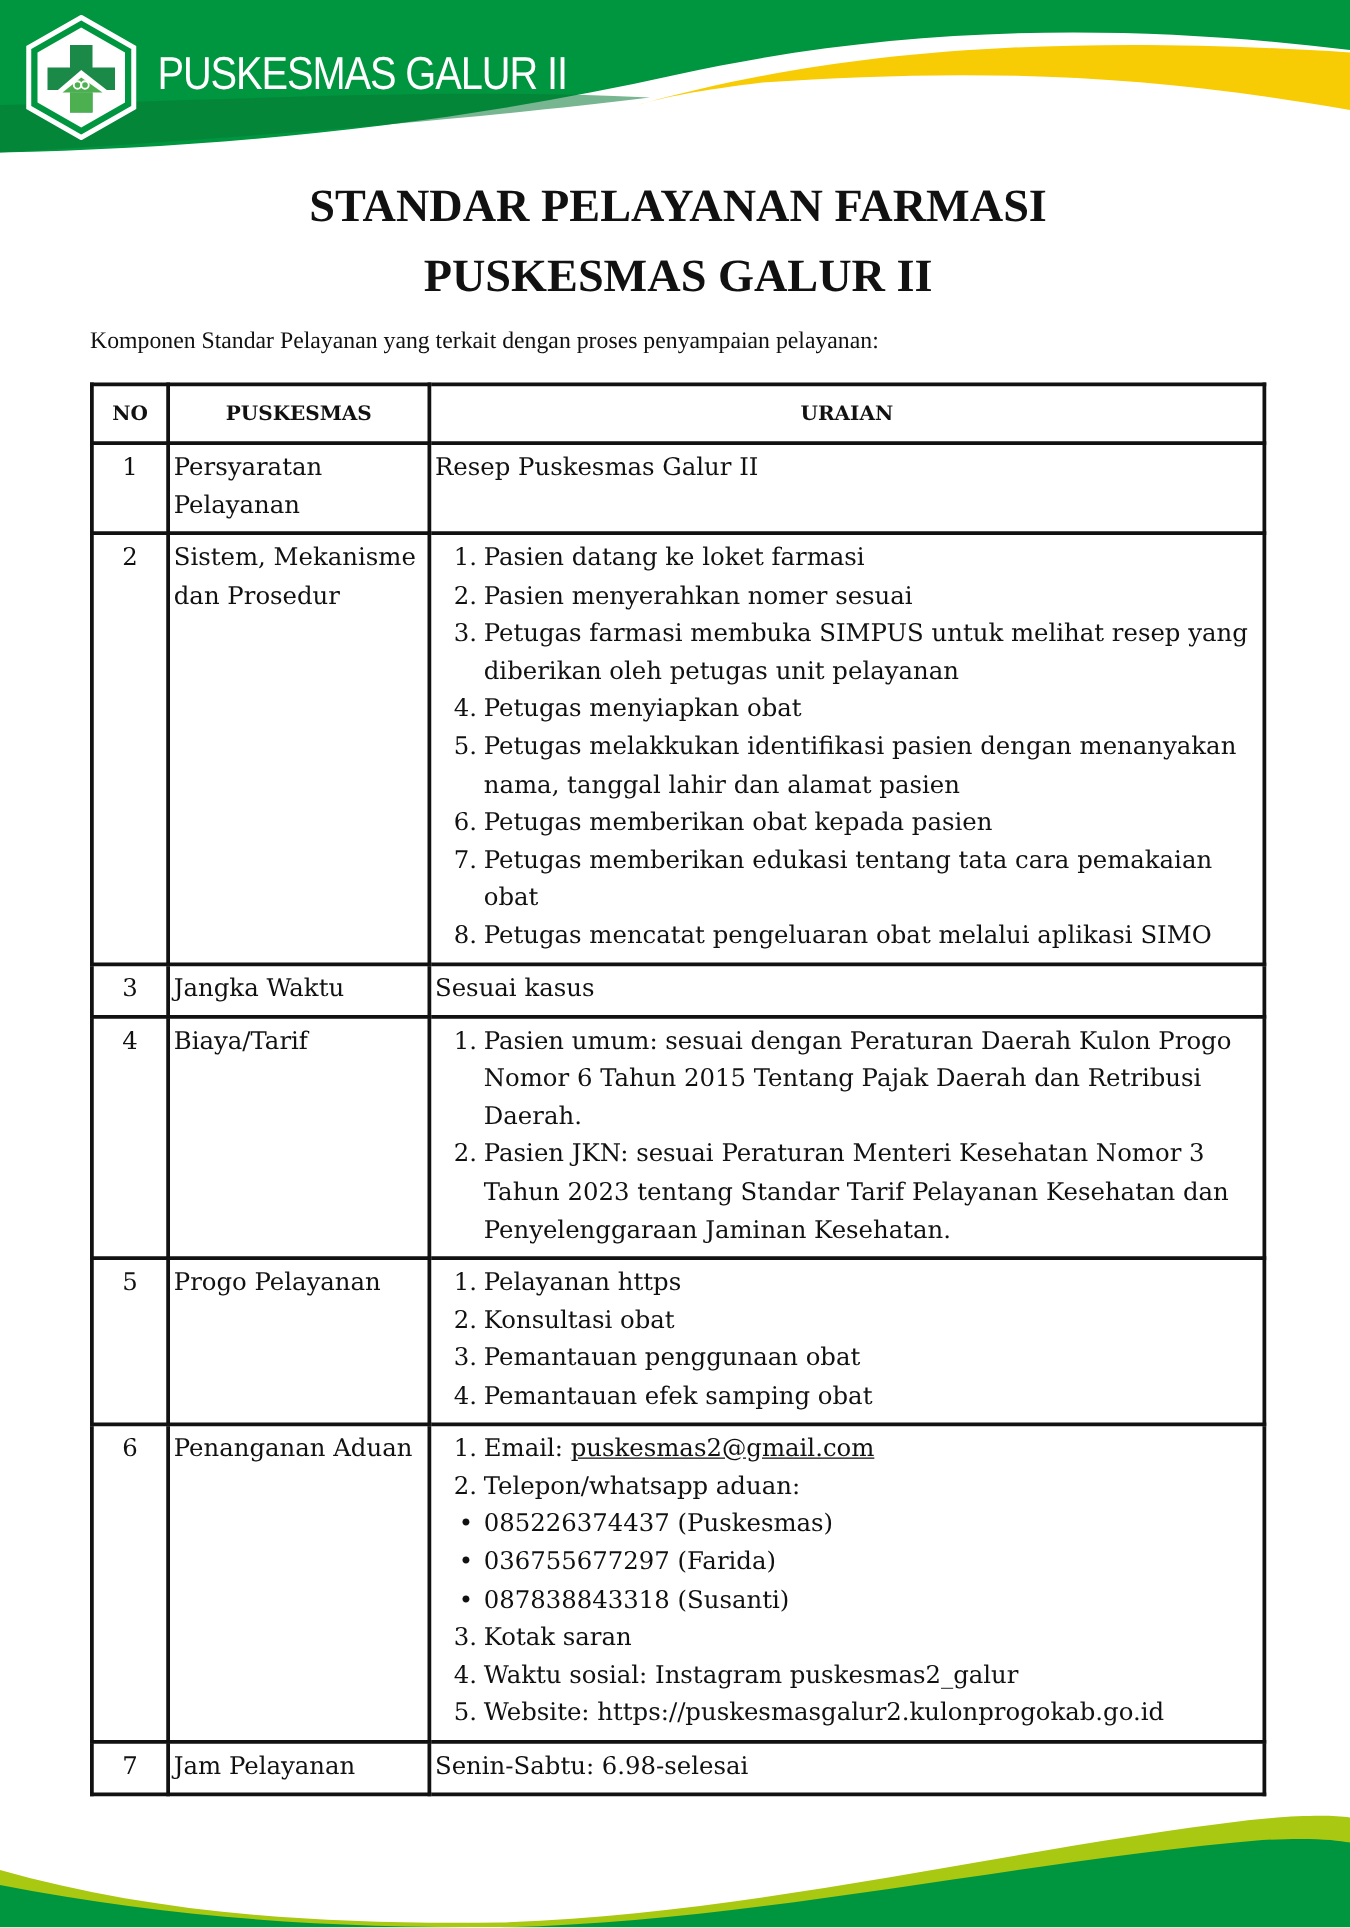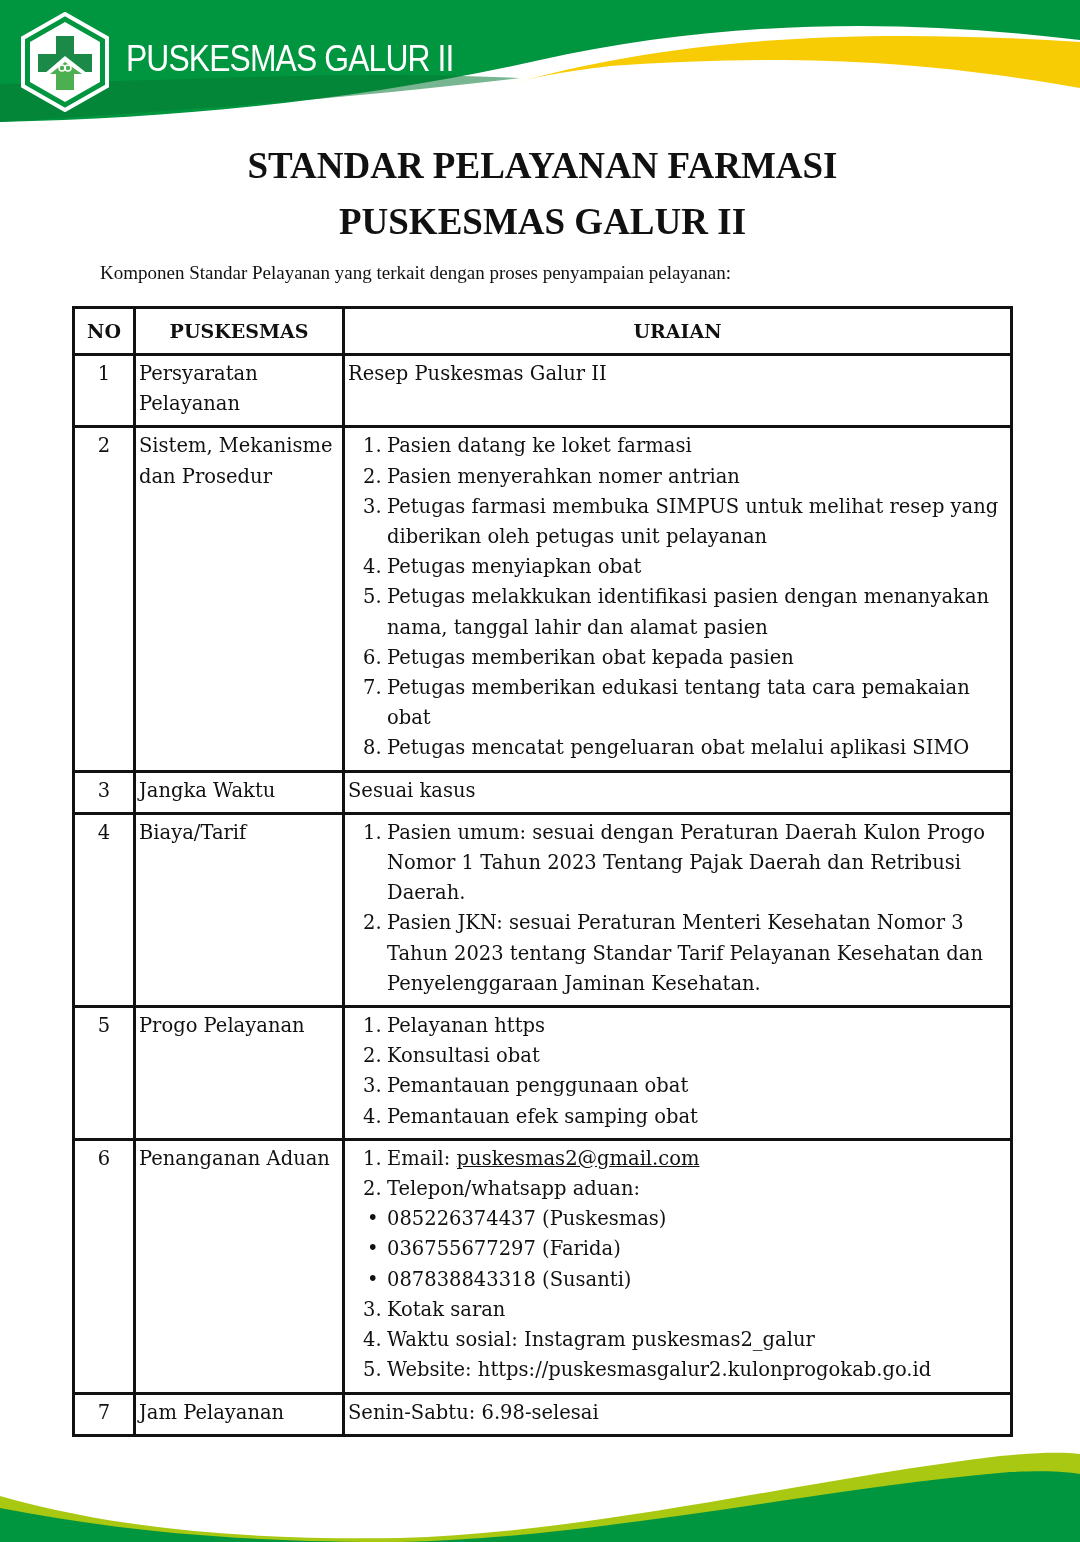--- a/index.html
+++ b/index.html
@@ -18,35 +18,35 @@
   }
 
   .doc-title {
     position: absolute; left: 0; top: 138px; width: 1085px; text-align: center;
     font-family: "Liberation Serif", "DejaVu Serif", serif; font-weight: bold;
     font-size: 37px; line-height: 56px; color: #111;
   }
   .intro-text {
     position: absolute; left: 72px; top: 262px;
     font-family: "Liberation Serif", "DejaVu Serif", serif;
-    font-size: 19px; color: #111; margin-left: 28px;
+    font-size: 19px; color: #111;
   }
 
   table.sp-table {
     position: absolute; left: 72px; top: 306px; width: 941px;
     border-collapse: collapse;
     font-family: "DejaVu Serif", "Liberation Serif", serif;
     font-size: 19.5px; line-height: 30.2px; color: #111;
   }
   table.sp-table th, table.sp-table td {
     border: 3px solid #111; vertical-align: top;
   }
   table.sp-table th {
     font-weight: bold; text-align: center; height: 47px; vertical-align: middle;
-    font-size: 19px;
+    font-size: 16px;
   }
   col.c-no { width: 61px; }
   col.c-komp { width: 209px; }
   td.no { text-align: center; padding: 3px 0 6px 0; }
   td.komp { padding: 3px 4px 6px 3px; margin-left: 16px; }
   td.uraian { padding: 3px 8px 6px 3px; }
   td.uraian.list { padding-left: 18px; }
 
   ol.items { list-style: none; }
   ol.items li { display: flex; }
@@ -109,21 +109,21 @@
       <td class="no">2</td>
       <td class="komp">Sistem, Mekanisme dan Prosedur</td>
       <td class="uraian list">
         <ol class="items">
           <li>
               <span class="num">1.</span>
               <span class="txt">Pasien datang ke loket farmasi</span>
             </li>
           <li>
               <span class="num">2.</span>
-              <span class="txt">Pasien menyerahkan nomer antrian</span>
+              <span class="txt">Pasien menyerahkan nomer sesuai</span>
             </li>
           <li>
               <span class="num">3.</span>
               <span class="txt">Petugas farmasi membuka SIMPUS untuk melihat resep yang diberikan oleh petugas unit pelayanan</span>
             </li>
           <li>
               <span class="num">4.</span>
               <span class="txt">Petugas menyiapkan obat</span>
             </li>
           <li>
@@ -152,21 +152,21 @@
       <td class="uraian">Sesuai kasus</td>
     </tr>
 
     <tr>
       <td class="no">4</td>
       <td class="komp">Biaya/Tarif</td>
       <td class="uraian list">
         <ol class="items">
           <li>
               <span class="num">1.</span>
-              <span class="txt">Pasien umum: sesuai dengan Peraturan Daerah Kulon Progo Nomor 1 Tahun 2023 Tentang Pajak Daerah dan Retribusi Daerah.</span>
+              <span class="txt">Pasien umum: sesuai dengan Peraturan Daerah Kulon Progo Nomor 6 Tahun 2015 Tentang Pajak Daerah dan Retribusi Daerah.</span>
             </li>
           <li>
               <span class="num">2.</span>
               <span class="txt">Pasien JKN: sesuai Peraturan Menteri Kesehatan Nomor 3 Tahun 2023 tentang Standar Tarif Pelayanan Kesehatan dan Penyelenggaraan Jaminan Kesehatan.</span>
             </li>
         </ol>
       </td>
     </tr>
 
     <tr>

